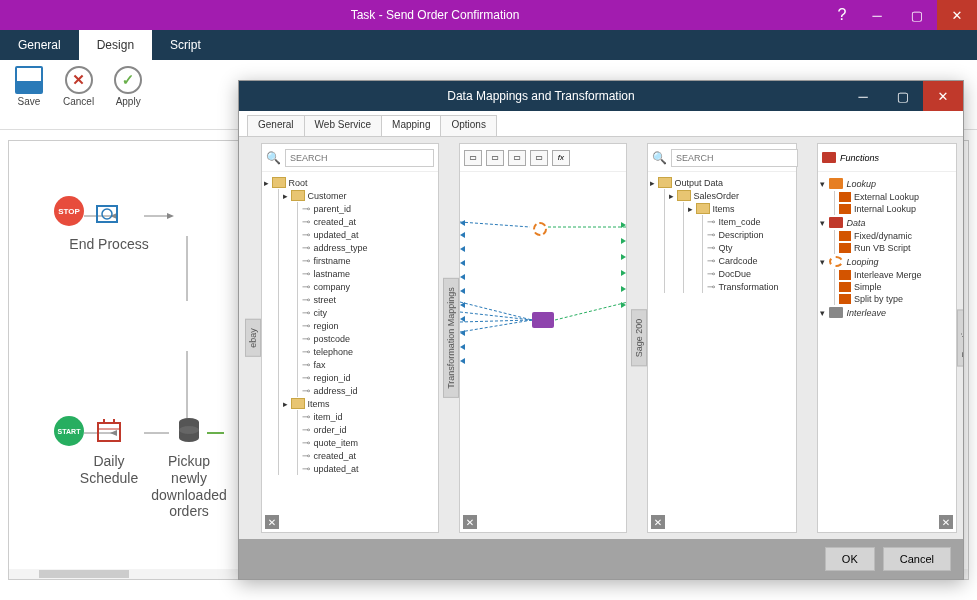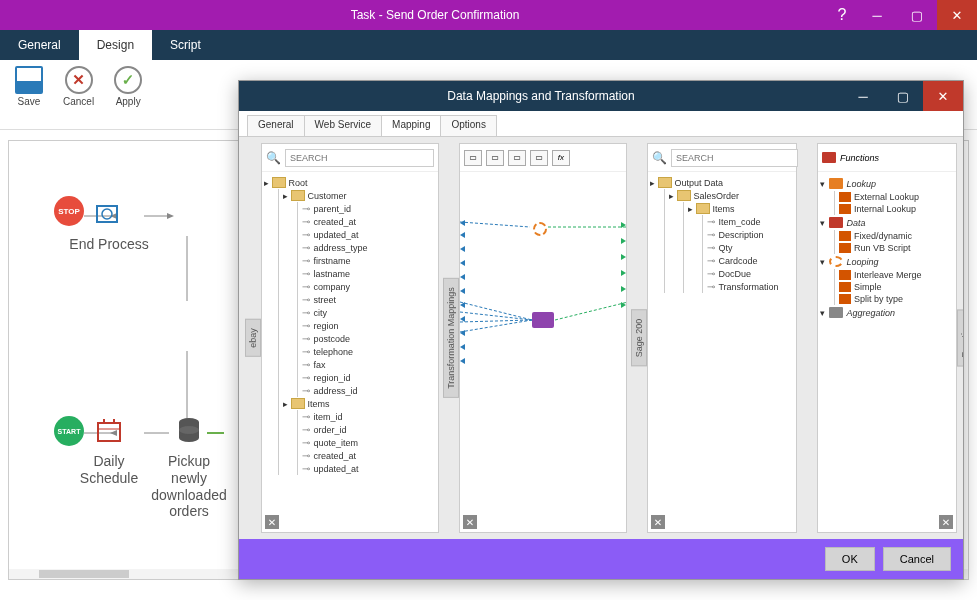--- a/index.html
+++ b/index.html
@@ -36,21 +36,21 @@
 .scroll-thumb { width:90px; height:8px; background:#ccc; margin:1px 30px; }
 
 
 .dialog { position:absolute; left:238px; top:80px; width:726px; height:500px; background:#fff; box-shadow:0 4px 18px rgba(0,0,0,.3); border:1px solid #999; display:flex; flex-direction:column; }
 .dlg-title { height:30px; background:#1d3b53; color:#fff; display:flex; align-items:center; }
 .dlg-title-text { flex:1; text-align:center; font-size:12px; }
 .dlg-tabs { height:26px; background:#fff; border-bottom:1px solid #ccc; display:flex; padding-left:8px; padding-top:4px; gap:0; }
 .dlg-tab { border:1px solid #ccc; border-bottom:none; padding:3px 10px; font-size:10px; color:#333; background:#f8f8f8; cursor:pointer; margin-right:-1px; }
 .dlg-tab.active { background:#fff; position:relative; z-index:1; }
 .dlg-body { flex:1; background:#eaeaea; padding:6px; display:flex; gap:4px; overflow:hidden; }
-.dlg-footer { height:40px; background:#8b5cf6; display:flex; justify-content:flex-end; align-items:center; gap:8px; padding-right:12px; }
+.dlg-footer { height:40px; background:#a3a3a3; display:flex; justify-content:flex-end; align-items:center; gap:8px; padding-right:12px; }
 .btn { padding:5px 16px; background:#d4d4d4; border:1px solid #bbb; font-size:11px; cursor:pointer; }
 
 .panel { background:#fff; border:1px solid #ccc; display:flex; flex-direction:column; position:relative; }
 .panel-left { width:180px; }
 .panel-mid { width:170px; }
 .panel-right { width:150px; }
 .panel-func { flex:1; min-width:140px; }
 .vtab { position:absolute; left:-17px; top:50%; transform:translateY(-50%) rotate(180deg); writing-mode:vertical-rl; background:#d4d4d4; font-size:9px; padding:8px 2px; color:#555; border:1px solid #bbb; }
 .panel-toolbar { height:28px; display:flex; align-items:center; gap:4px; padding:0 4px; border-bottom:1px solid #eee; }
 .search-box { flex:1; height:18px; border:1px solid #ccc; font-size:9px; padding:0 4px; }
@@ -446,21 +446,21 @@
               <span>Simple</span>
             </div>
             <div class="tree-node">
               <span style="width:12px;height:10px;background:#d35400;display:inline-block;"></span>
               <span>Split by type</span>
             </div>
           </div>
         <div class="func-cat">
             <span>▾</span>
             <span class="func-icon g"></span>
-            <i>Aggregation</i>
+            <i>Interleave</i>
           </div>
       </div>
       <div class="close-box" style="left:auto;right:3px;">✕</div>
     </div>
 
   </div>
 
   <div class="dlg-footer">
     <button class="btn">OK</button>
     <button class="btn">Cancel</button>

